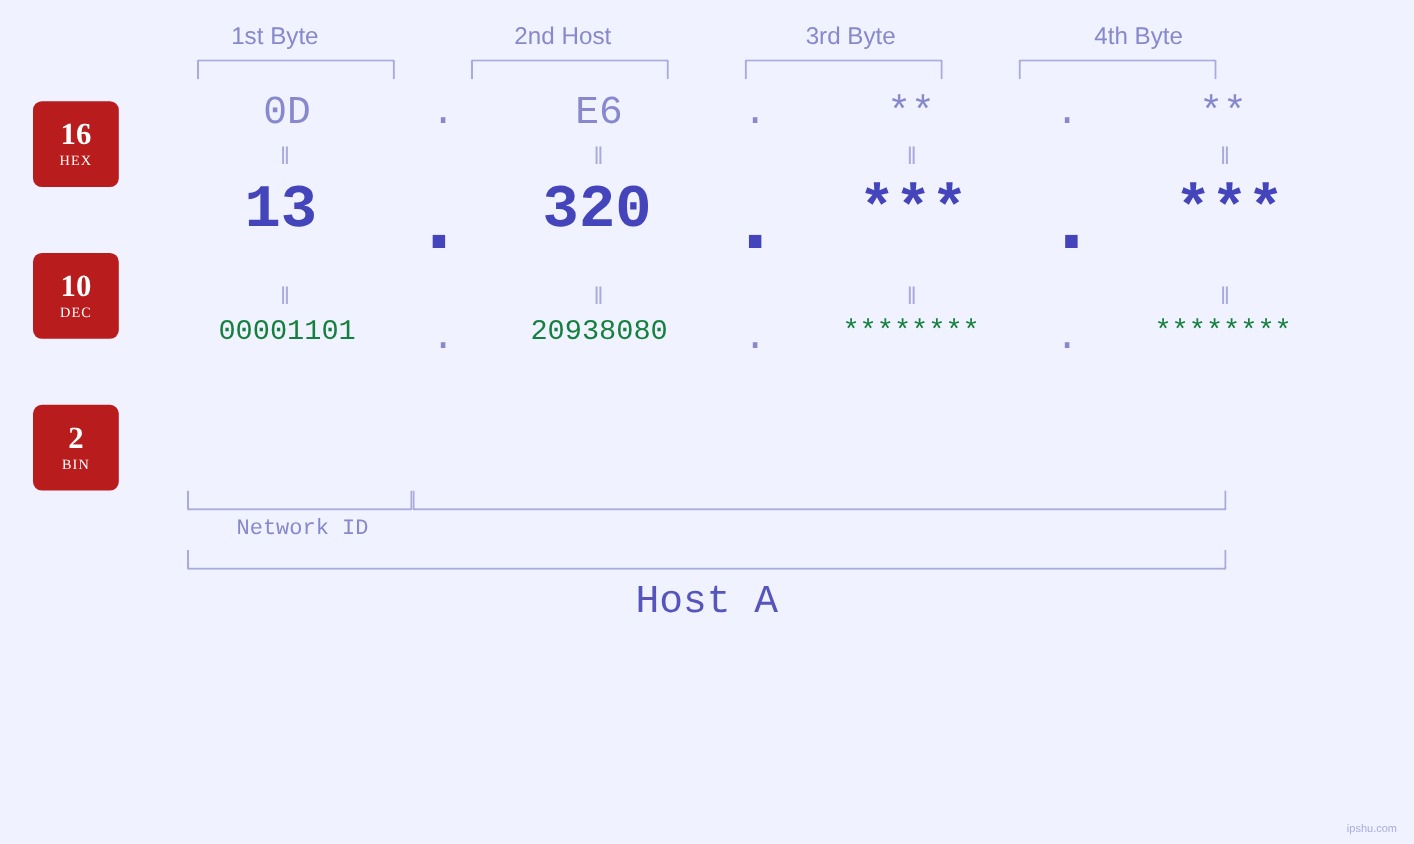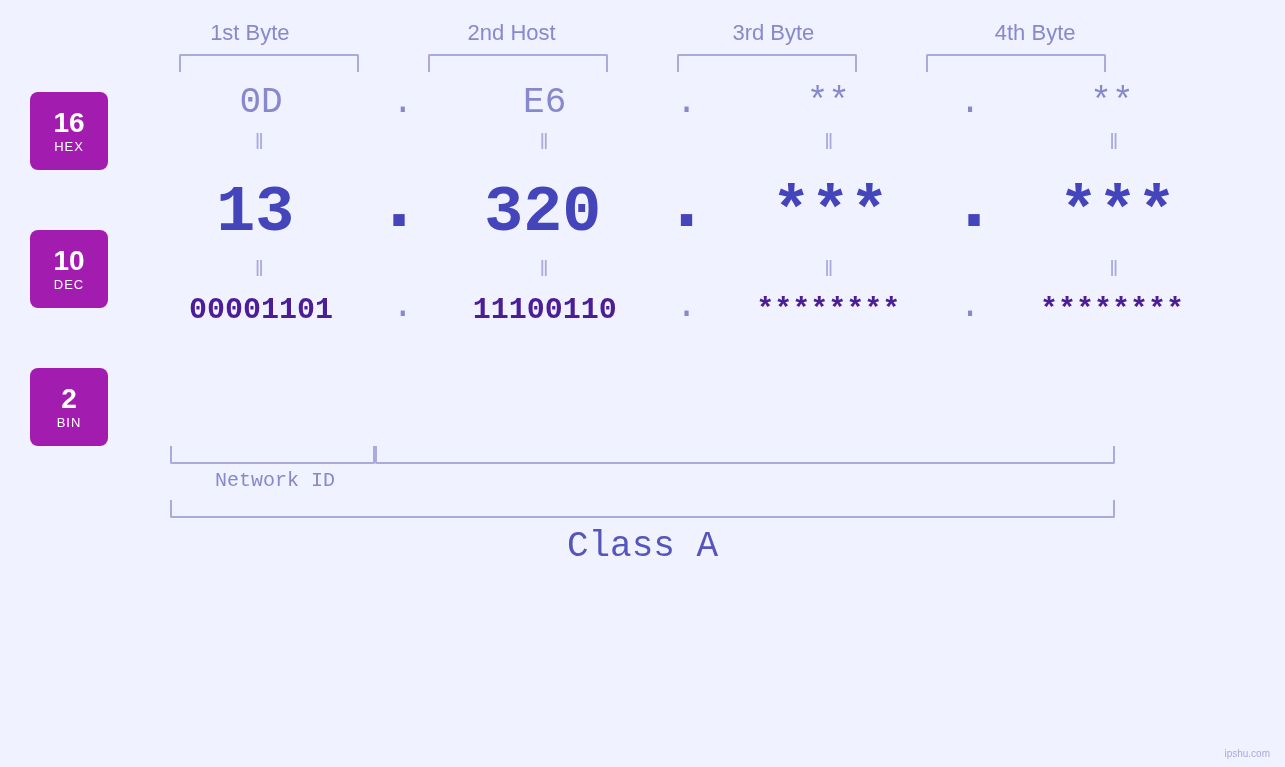--- a/index.html
+++ b/index.html
@@ -60,55 +60,55 @@
     
     .badges-col {
       display: flex;
       flex-direction: column;
       gap: 60px;
       margin-top: 20px;
       margin-right: 10px;
     }
 
     .badge {
-      background-color: #a21caf;
+      background-color: #b91c1c;
       color: white;
       border-radius: 8px;
       width: 78px;
       height: 78px;
       display: flex;
       flex-direction: column;
       align-items: center;
       justify-content: center;
-      font-family: Liberation Sans, sans-serif;
+      font-family: Liberation Serif, serif;
     }
 
     .badge-number {
       font-size: 28px;
       font-weight: bold;
       line-height: 1.1;
     }
 
     .badge-label {
       font-size: 13px;
       font-weight: normal;
       letter-spacing: 1px;
     }
 
     
     .data-row {
       display: flex;
-      align-items: flex-end;
+      align-items: flex-start;
       justify-content: space-around;
       padding: 0 30px;
     }
 
     .hex-row .cell { font-size: 36px; color: #8888cc; }
-    .dec-row .cell { font-size: 65px; font-weight: bold; color: #4444bb; }
-    .bin-row .cell { font-size: 30px; color: #4c1d95; font-weight: bold; }
+    .dec-row .cell { font-size: 55px; font-weight: bold; color: #4444bb; }
+    .bin-row .cell { font-size: 26px; color: #15803d; }
 
     .cell {
       width: 200px;
       text-align: center;
     }
 
     .dot {
       font-size: 36px;
       color: #8888cc;
       margin: 0 5px;
@@ -307,21 +307,21 @@
         <span class="eq-col">‖</span>
         <span style="width:40px;"></span>
         <span class="eq-col">‖</span>
         <span style="width:40px;"></span>
         <span class="eq-col">‖</span>
       </div>
 
       <div class="data-row bin-row" style="margin-top:2px;">
         <span class="cell">00001101</span>
         <span class="dot">.</span>
-        <span class="cell">11100110</span>
+        <span class="cell">20938080</span>
         <span class="dot">.</span>
         <span class="cell">********</span>
         <span class="dot">.</span>
         <span class="cell">********</span>
       </div>
 
     </div>
   </div>
 
   <div class="bottom-section" style="margin-top: 0px;">
@@ -330,18 +330,18 @@
       <div class="bracket-bottom-host"></div>
     </div>
     <div class="labels-row">
       <div class="network-label">Network ID</div>
     </div>
 
     <div class="full-bracket-row" style="margin-top:8px;">
       <div class="bracket-full"></div>
     </div>
 
-    <div class="class-label">Class A</div>
+    <div class="class-label">Host A</div>
   </div>
 
   <div class="watermark">ipshu.com</div>
 
 </div>
 
 </body></html>

